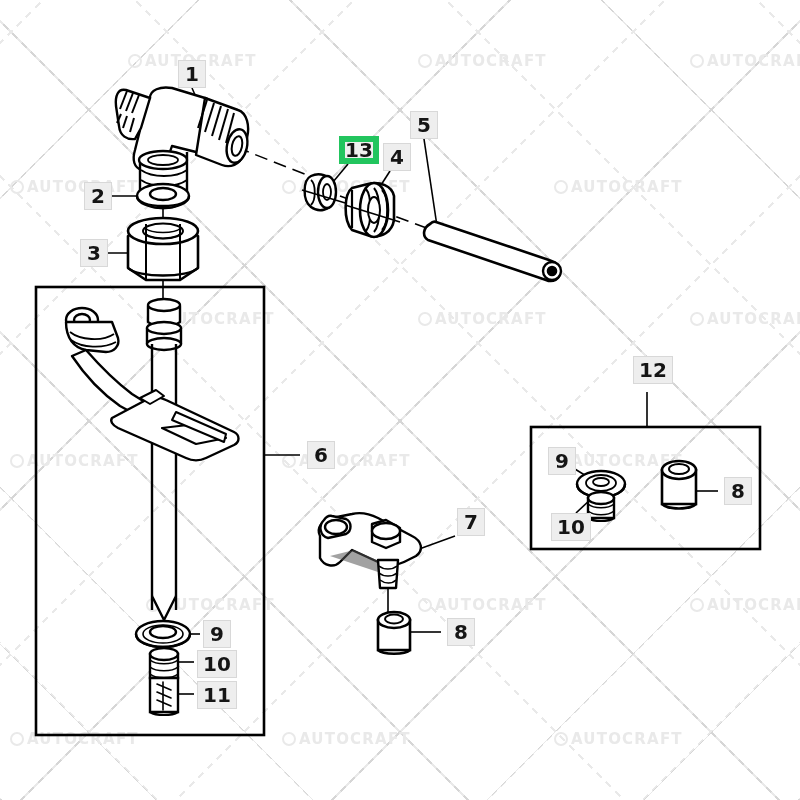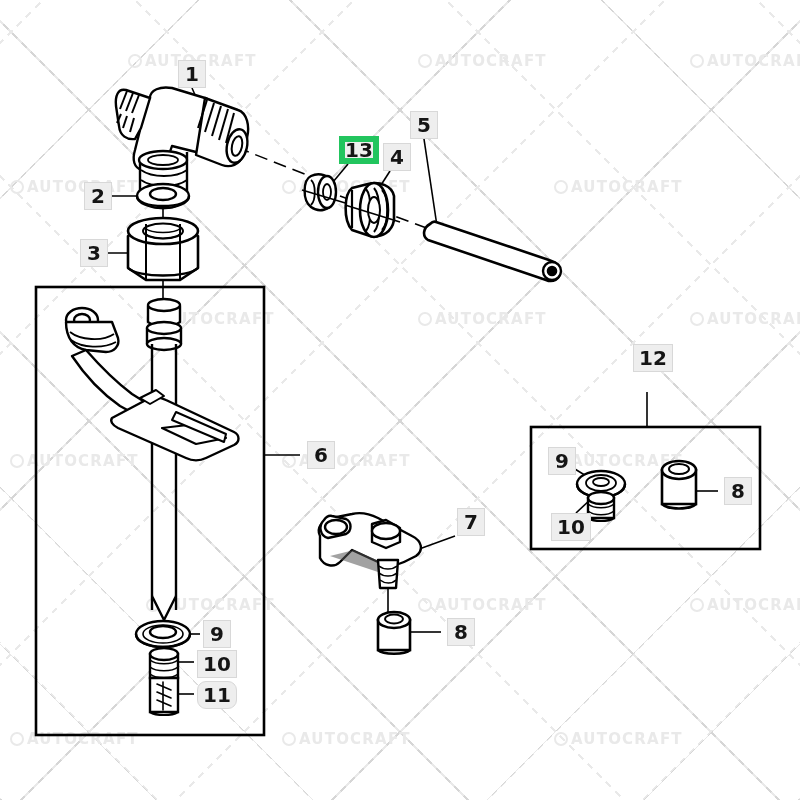--- a/index.html
+++ b/index.html
@@ -430,20 +430,20 @@
       <div class="label" style="left: 84px; top: 182px;">2</div>
       <div class="label" style="left: 80px; top: 239px;">3</div>
       <div class="label wide hl" style="left: 339px; top: 136px;">13</div>
       <div class="label" style="left: 383px; top: 143px;">4</div>
       <div class="label" style="left: 410px; top: 111px;">5</div>
       <div class="label" style="left: 307px; top: 441px;">6</div>
       <div class="label" style="left: 457px; top: 508px;">7</div>
       <div class="label" style="left: 447px; top: 618px;">8</div>
       <div class="label" style="left: 203px; top: 620px;">9</div>
       <div class="label wide" style="left: 197px; top: 650px;">10</div>
-      <div class="label wide" style="left: 197px; top: 681px; border-radius: 9px;">11</div>
-      <div class="label wide" style="left: 633px; top: 344px;">12</div>
+      <div class="label wide" style="left: 197px; top: 681px;">11</div>
+      <div class="label wide" style="left: 633px; top: 356px;">12</div>
       <div class="label" style="left: 724px; top: 477px;">8</div>
       <div class="label" style="left: 548px; top: 447px;">9</div>
       <div class="label wide" style="left: 551px; top: 513px;">10</div>
     </div>
 
 </div>
 
 </body></html>

